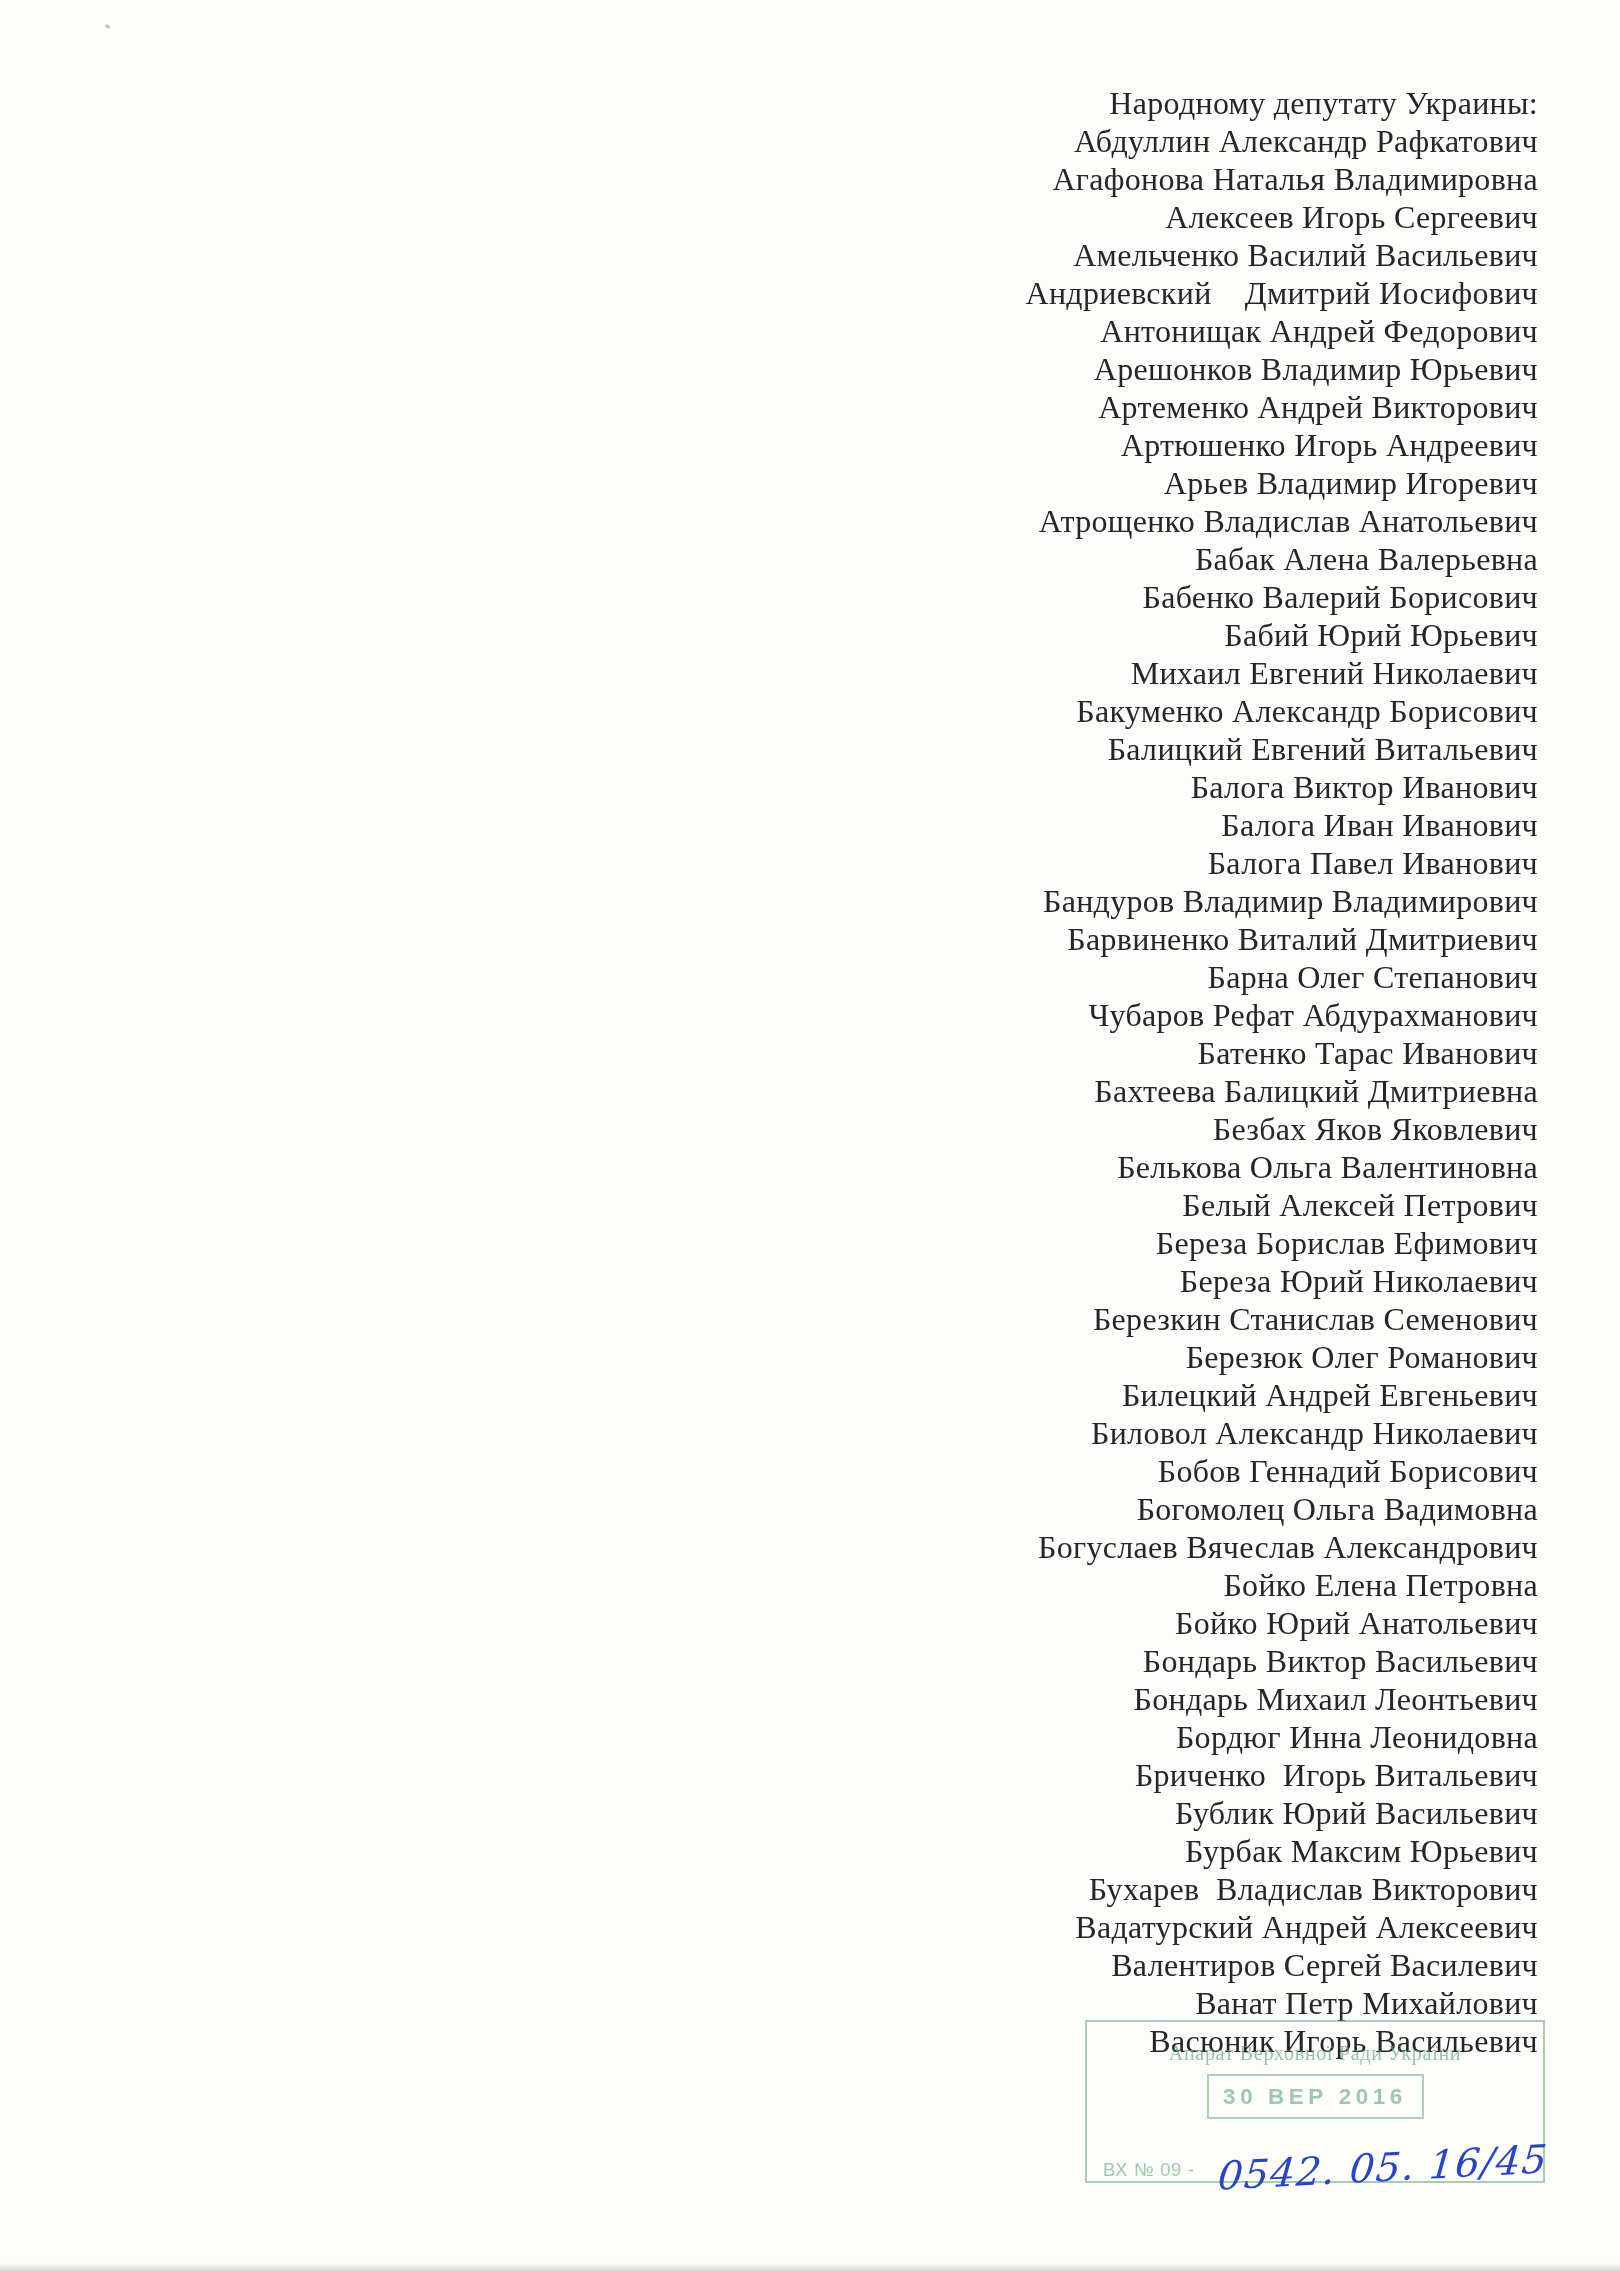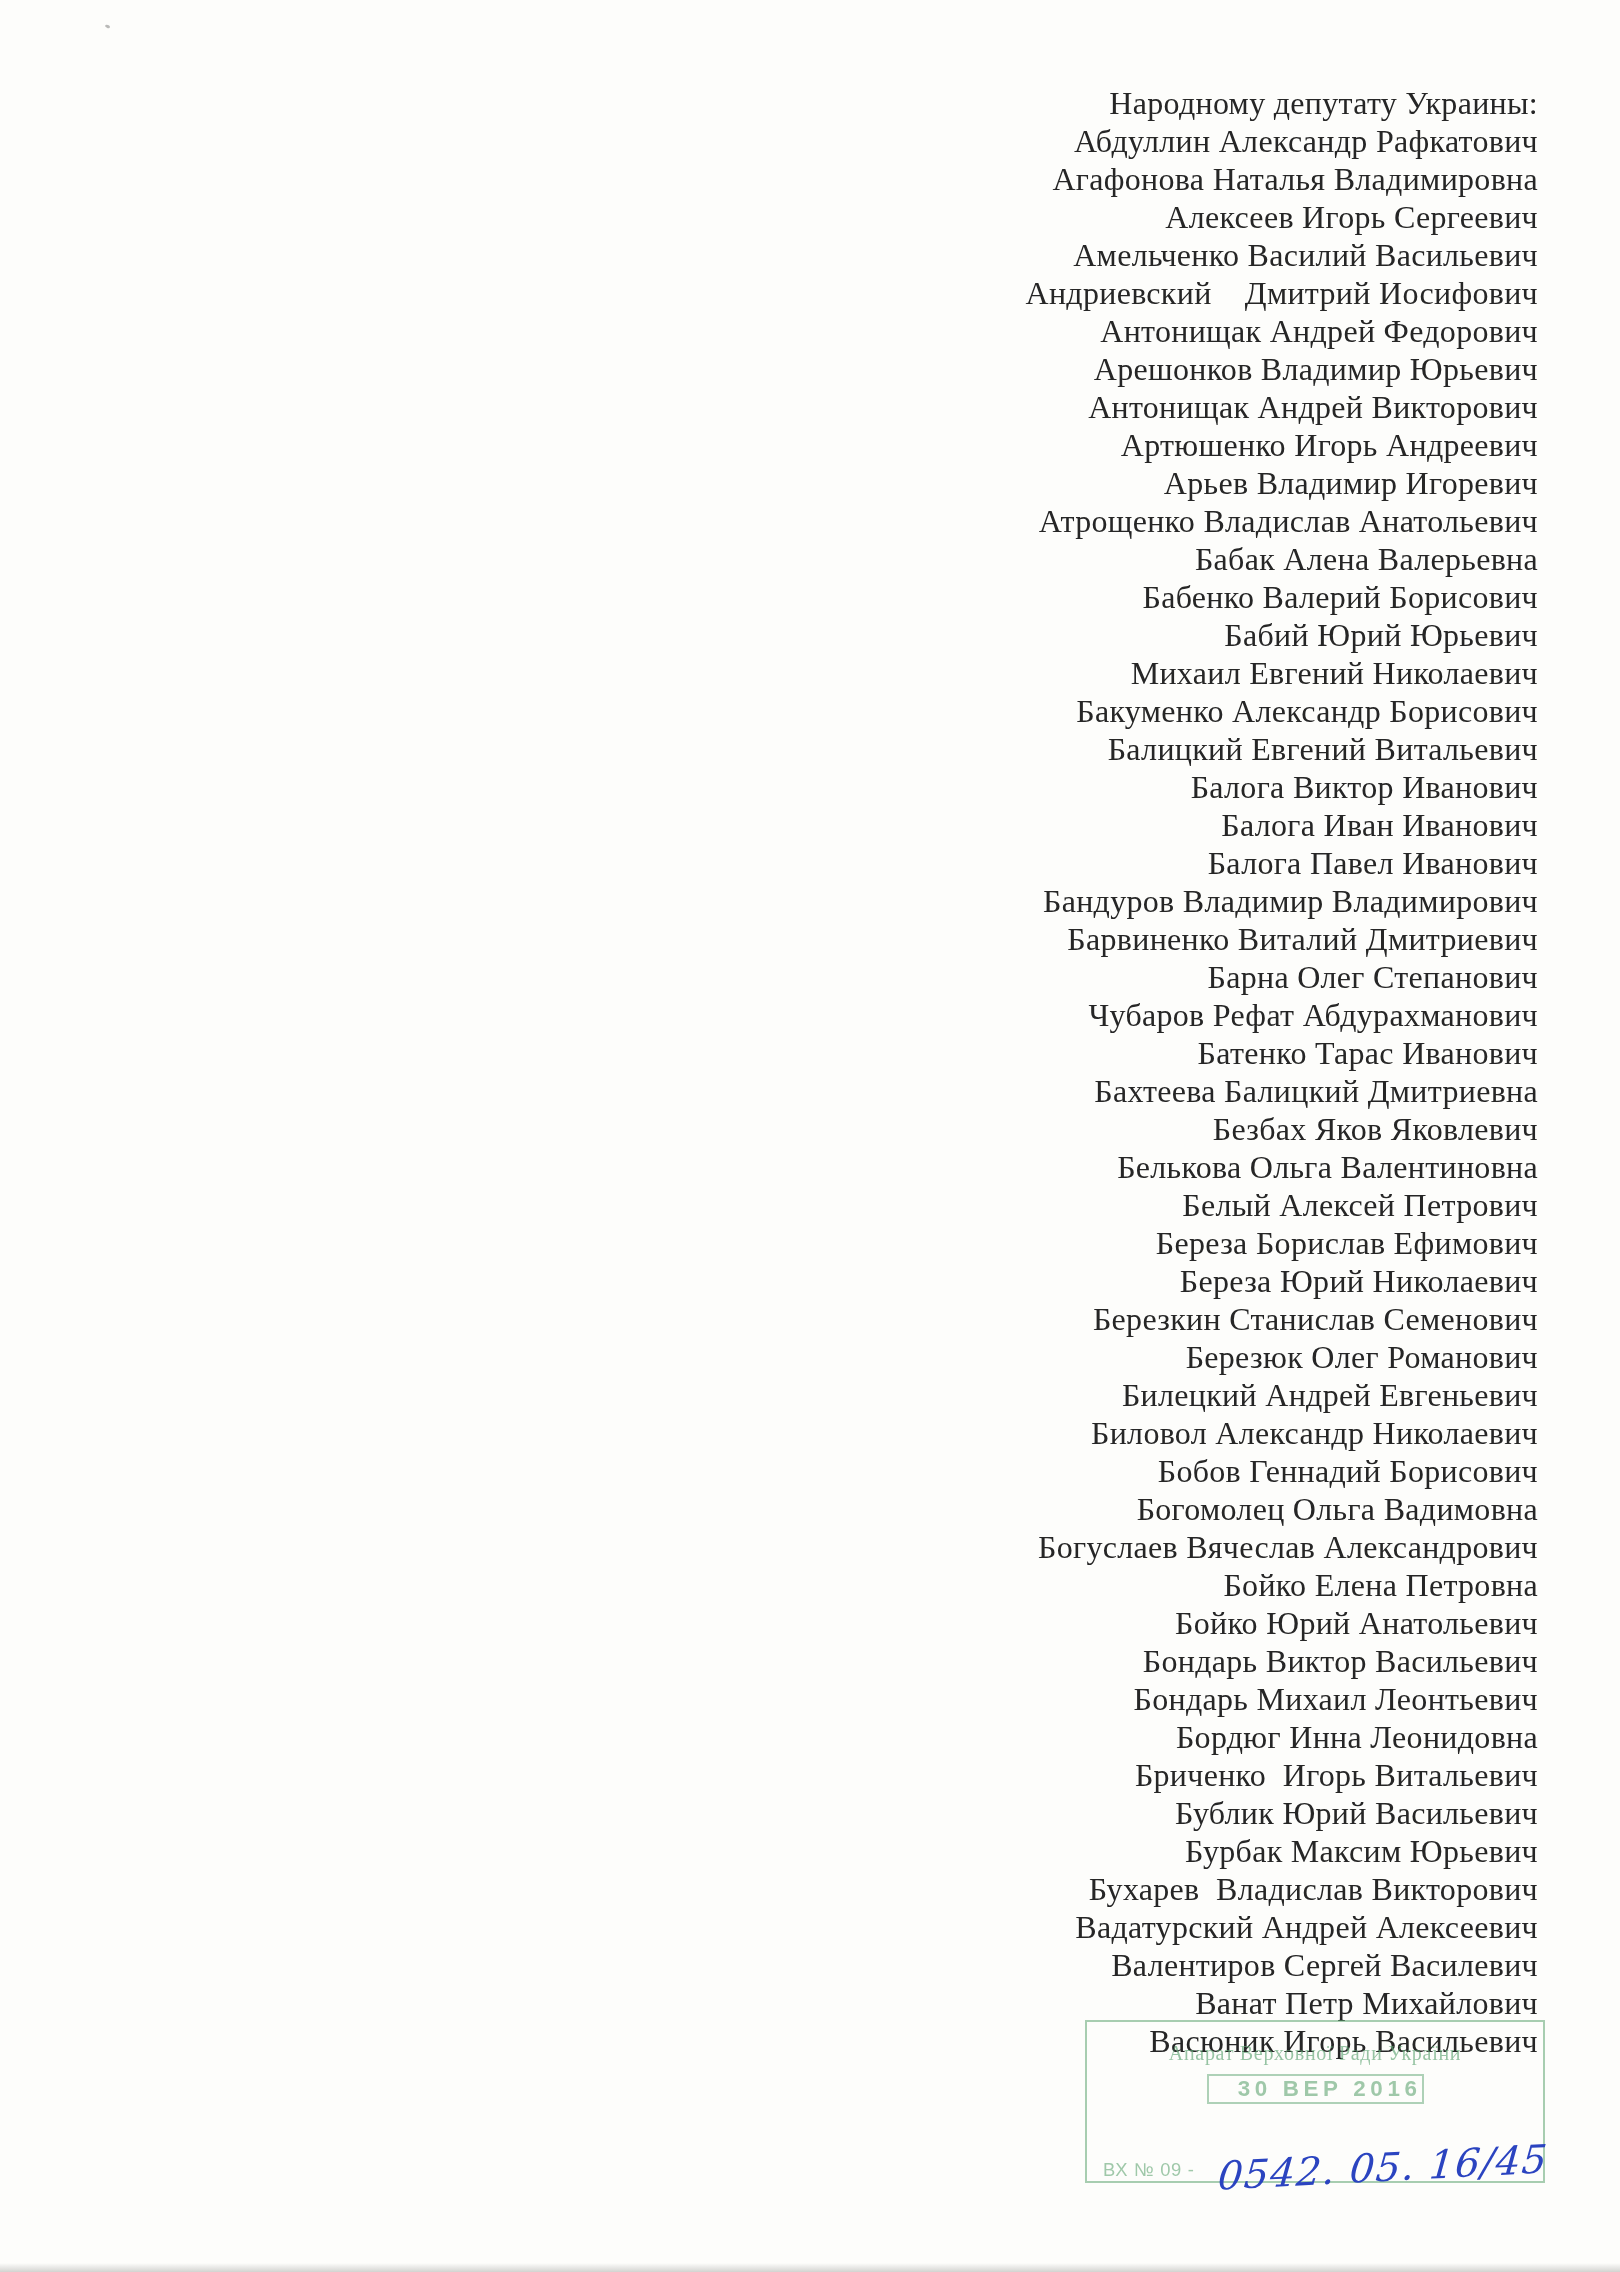--- a/index.html
+++ b/index.html
@@ -64,25 +64,25 @@
     margin-top: 20px;
     text-align: center;
     font-family: Liberation Serif, serif;
     font-size: 20px;
     color: rgba(96, 165, 115, 0.65);
     letter-spacing: 0.7px;
   }
   .stamp-datebox {
     margin: 9.2px auto 0 auto;
     width: 217px;
-    height: 30px;
+    height: 45px;
     border: 2px solid rgba(96, 165, 115, 0.5);
     display: flex;
     align-items: center;
-    justify-content: flex-end;
+    justify-content: center;
     box-sizing: border-box;
   }
   .stamp-date {
     font-family: "Liberation Sans", sans-serif;
     font-size: 22.4px;
     font-weight: bold;
     letter-spacing: 4.6px;
     color: rgba(96, 165, 115, 0.6);
     white-space: nowrap;
   }
@@ -120,21 +120,21 @@
 <div class="text-block">
   <div class="line">Народному депутату Украины:</div>
   <div>
       <div class="line">Абдуллин Александр Рафкатович</div>
       <div class="line">Агафонова Наталья Владимировна</div>
       <div class="line">Алексеев Игорь Сергеевич</div>
       <div class="line">Амельченко Василий Васильевич</div>
       <div class="line">Андриевский    Дмитрий Иосифович</div>
       <div class="line">Антонищак Андрей Федорович</div>
       <div class="line">Арешонков Владимир Юрьевич</div>
-      <div class="line">Антонищак Андрей Викторович</div>
+      <div class="line">Артеменко Андрей Викторович</div>
       <div class="line">Артюшенко Игорь Андреевич</div>
       <div class="line">Арьев Владимир Игоревич</div>
       <div class="line">Атрощенко Владислав Анатольевич</div>
       <div class="line">Бабак Алена Валерьевна</div>
       <div class="line">Бабенко Валерий Борисович</div>
       <div class="line">Бабий Юрий Юрьевич</div>
       <div class="line">Михаил Евгений Николаевич</div>
       <div class="line">Бакуменко Александр Борисович</div>
       <div class="line">Балицкий Евгений Витальевич</div>
       <div class="line">Балога Виктор Иванович</div>

